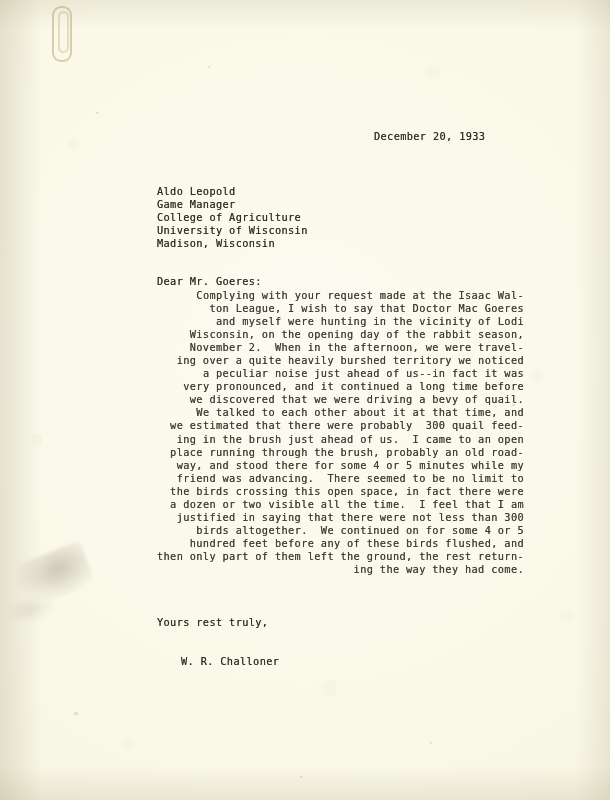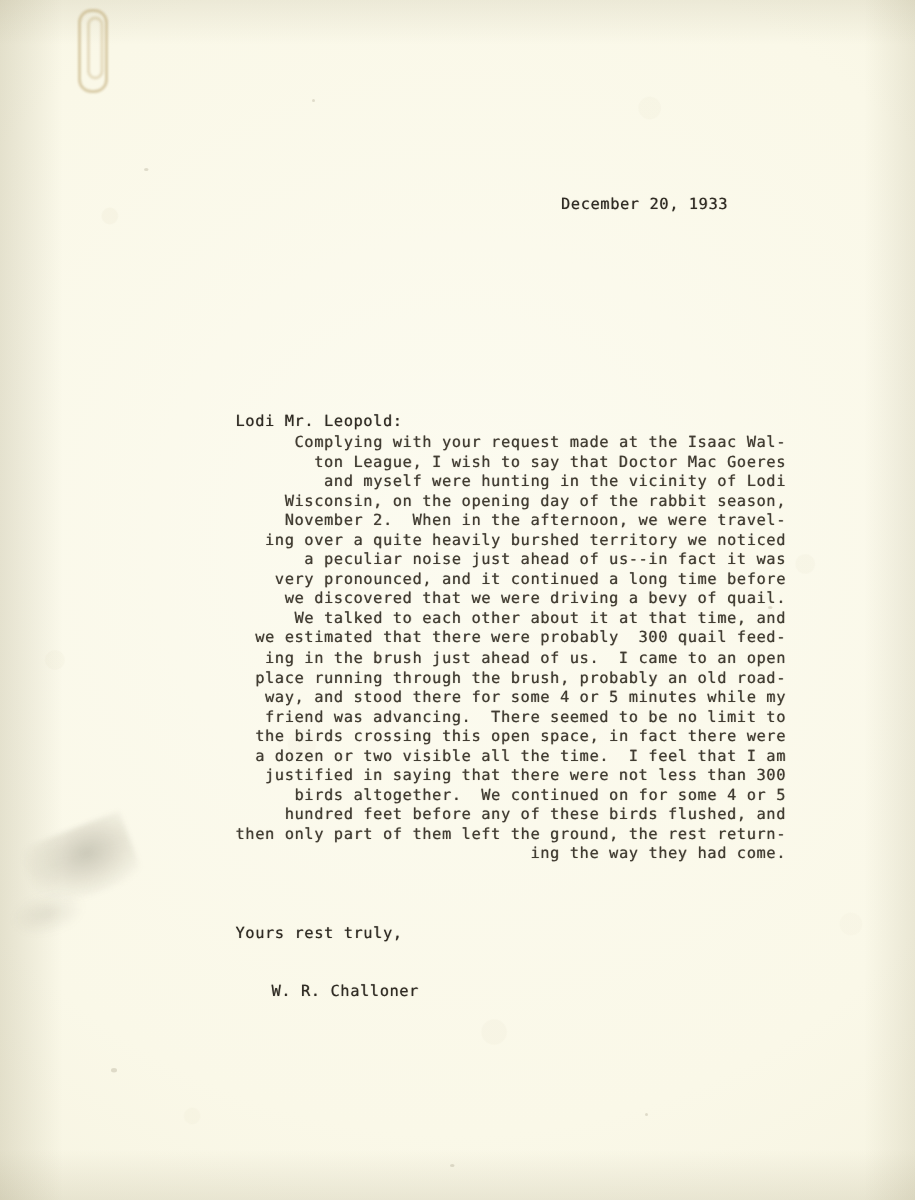--- a/index.html
+++ b/index.html
@@ -129,22 +129,27 @@
 
   <div class="fleck" style="left:96px;  top:112px; width:3px;  height:2px;"></div>
   <div class="fleck" style="left:208px; top:66px;  width:2px;  height:2px;"></div>
   <div class="fleck" style="left:512px; top:404px; width:3px;  height:2px;"></div>
   <div class="fleck" style="left:74px;  top:712px; width:4px;  height:3px;"></div>
   <div class="fleck" style="left:430px; top:742px; width:2px;  height:2px;"></div>
   <div class="fleck" style="left:300px; top:776px; width:3px;  height:2px;"></div>
 
   <div class="typed" id="date-line">December 20, 1933</div>
 
+  <div class="typed" id="address">Aldo Leopold
+Game Manager
+College of Agriculture
+University of Wisconsin
+Madison, Wisconsin</div>
 
-  <div class="typed" id="salutation">Lodi Mr. Leopold:</div>
+  <div class="typed" id="salutation">Dear Mr. Goeres:</div>
 
   <div class="typed faded" id="body-para">Complying with your request made at the Isaac Wal-
 ton League, I wish to say that Doctor Mac Goeres
 and myself were hunting in the vicinity of Lodi
 Wisconsin, on the opening day of the rabbit season,
 November 2.  When in the afternoon, we were travel-
 ing over a quite heavily burshed territory we noticed
 a peculiar noise just ahead of us--in fact it was
 very pronounced, and it continued a long time before
 we discovered that we were driving a bevy of quail.

